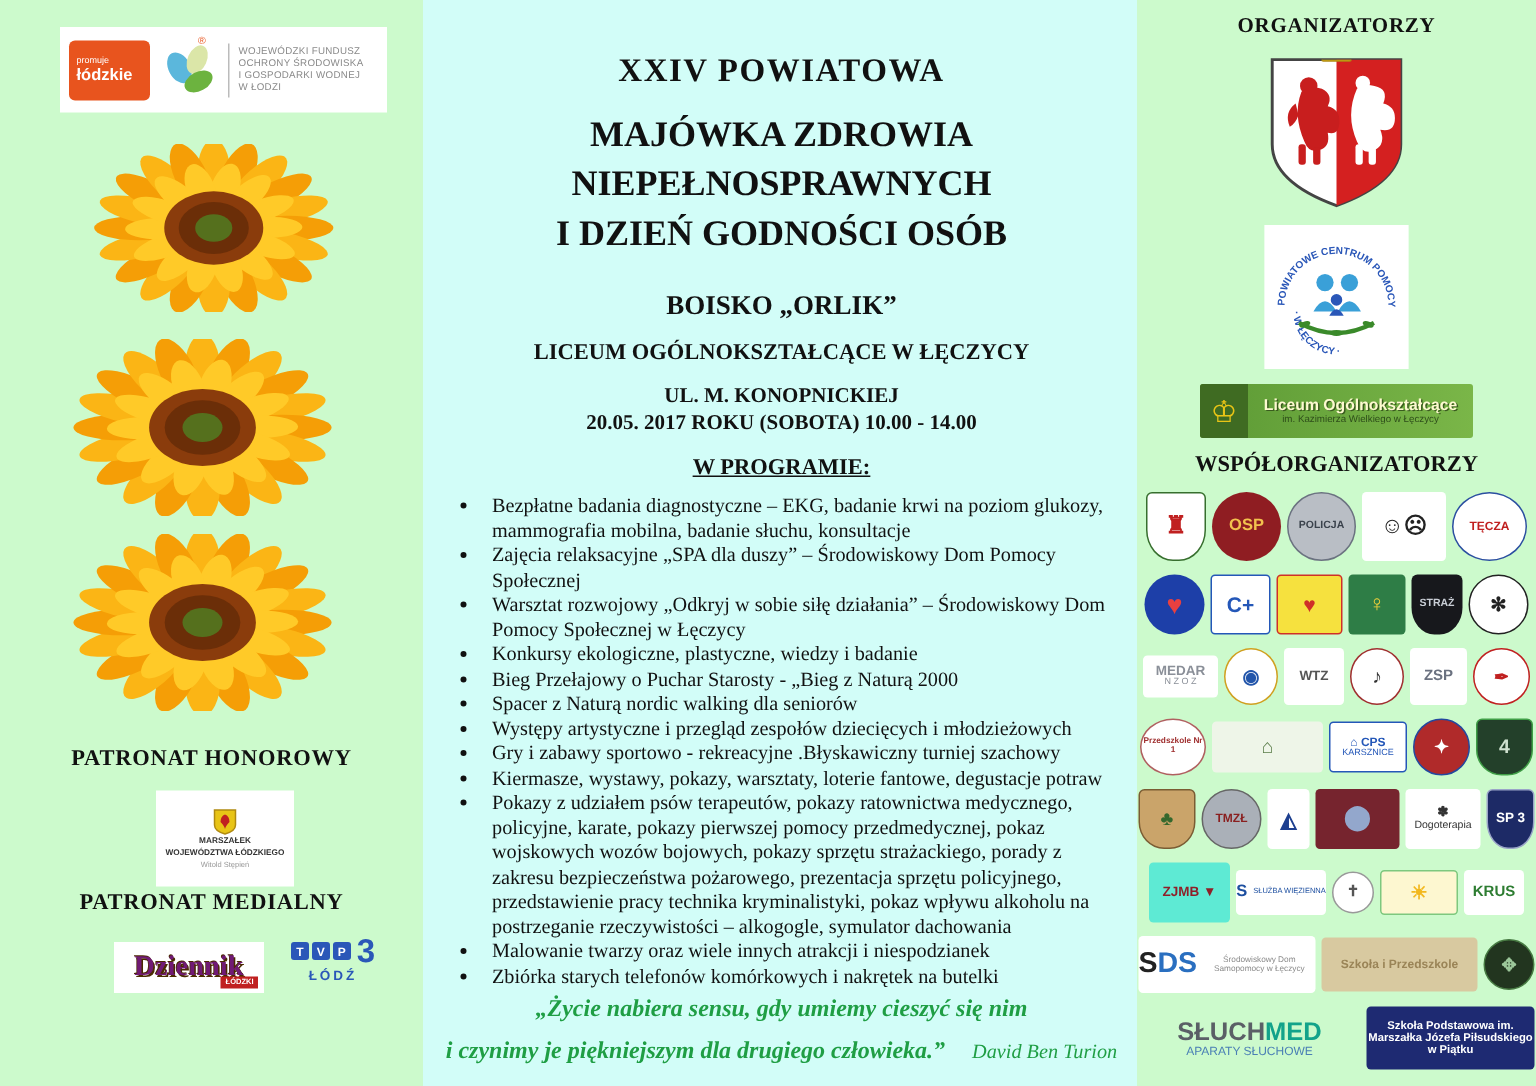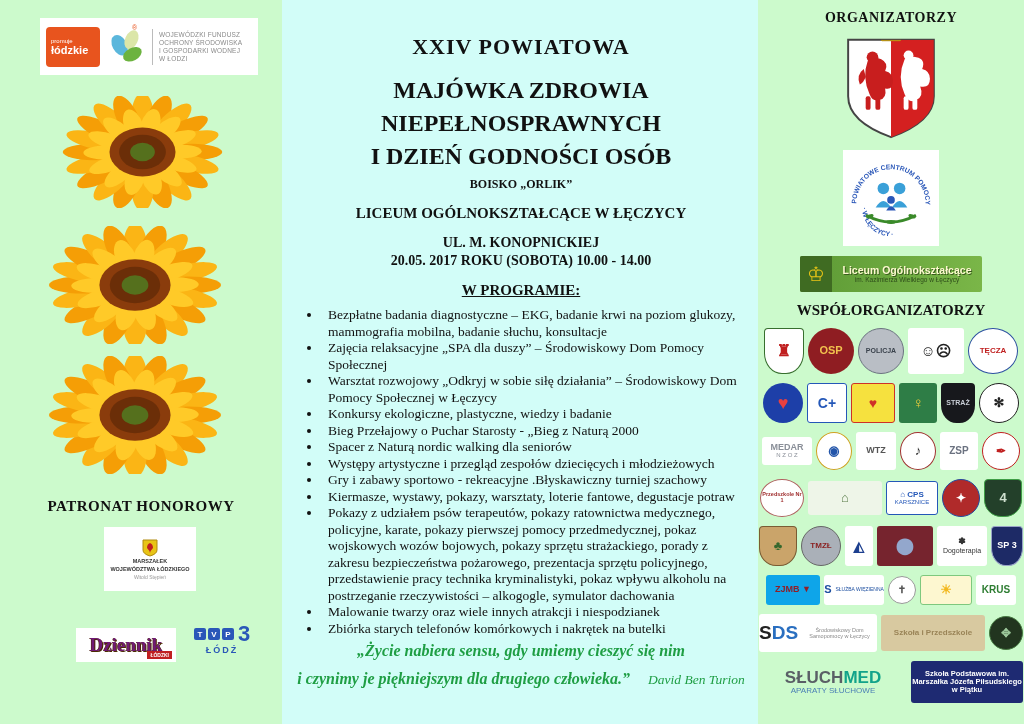--- a/index.html
+++ b/index.html
@@ -41,21 +41,21 @@
   .tvp .boxes{display:flex;align-items:center;justify-content:center;gap:2px;}
   .tvp .bx{width:12px;height:12px;background:#2a57b8;border-radius:2px;color:#fff;font-size:8px;font-weight:bold;
      display:flex;align-items:center;justify-content:center;}
   .tvp .three{font-size:22px;font-weight:bold;color:#2a57b8;line-height:20px;margin-left:2px;}
   .tvp .sub{font-size:9px;font-weight:bold;color:#2a57b8;letter-spacing:2px;margin-top:1px;}
 
   
   .col-center{box-sizing:border-box;padding:30px 12px 0 14px;text-align:center;}
   .t1{font-size:22px;font-weight:bold;letter-spacing:1px;margin:4px 0 14px;}
   .t2{font-size:24px;font-weight:bold;line-height:33px;margin:0;}
-  .venue1{font-size:12px;font-weight:bold;margin-top:4px;}
+  .venue1{font-size:18px;font-weight:bold;margin-top:20px;}
   .venue2{font-size:15px;font-weight:bold;margin-top:13px;}
   .addr{font-size:14px;font-weight:bold;line-height:18px;margin-top:12px;}
   .prog-head{font-size:15px;font-weight:bold;text-decoration:underline;margin-top:12px;}
   #program-list{margin:8px 0 0;padding:0 0 0 26px;text-align:left;font-size:13.5px;line-height:16.5px;}
   #program-list li{padding-left:6px;margin:0;}
   .quote{color:#1f9e44;font-style:italic;font-weight:bold;font-size:16px;line-height:28px;}
   .quote .author{font-weight:normal;font-size:13.5px;margin-left:18px;}
 
   
   .col-right{box-sizing:border-box;padding-top:8px;text-align:center;font-family:"Liberation Serif",serif;}
@@ -234,20 +234,21 @@
     <div class="marszalek">
       <svg width="16" height="18" viewBox="0 0 16 18">
         <path d="M1,1 h14 v10 q0,4 -7,6 q-7,-2 -7,-6 z" fill="#e8c416" stroke="#b08a10"></path>
         <path d="M8,4 q-3,1 -3,5 q3,3 3,5 q0,-2 3,-5 q0,-4 -3,-5z" fill="#c02020"></path>
       </svg>
       <div class="m1">MARSZAŁEK</div>
       <div class="m1">WOJEWÓDZTWA ŁÓDZKIEGO</div>
       <div class="m3">Witold Stępień</div>
     </div>
 
+    <h3 class="heading pm">PATRONAT MEDIALNY</h3>
 
     <div class="dziennik">
       <span class="dz">Dziennik</span>
       <span class="chip">ŁÓDZKI</span>
     </div>
 
     <div class="tvp">
       <div class="boxes">
         <span class="bx">T</span>
         <span class="bx">V</span>
@@ -462,21 +463,21 @@
           </div>
           <div class="tile sq" style="width: 50px; height: 40px; background: rgb(255, 255, 255);">
             <div class="t1x" style="font-size: 9px; color: rgb(51, 51, 51);"><span>✽</span></div>
             <div class="tsub" style="font-size: 7px; color: rgb(51, 51, 51);">Dogoterapia</div>
           </div>
           <div class="tile shield" style="width: 32px; height: 40px; background: rgb(29, 42, 102); border: 1.5px solid rgb(154, 164, 200);">
             <div class="t1x" style="font-size: 9px; color: rgb(255, 255, 255);"><span>SP 3</span></div>
           </div>
         </div>
         <div class="logo-row">
-          <div class="tile sq" style="width: 54px; height: 30px; background: #0ea5e9;">
+          <div class="tile sq" style="width: 54px; height: 40px; background: #5eead4;">
             <div class="t1x" style="font-size: 9px; color: rgb(143, 31, 40);"><span>ZJMB ▼</span></div>
           </div>
           <div class="tile sq rowlay" style="width: 60px; height: 30px; background: rgb(255, 255, 255);">
             <div class="t1x" style="font-size: 11px; color: rgb(29, 79, 160);"><span>S</span></div>
             <div class="tsub" style="font-size: 5px; color: rgb(29, 79, 160);">SŁUŻBA WIĘZIENNA</div>
           </div>
           <div class="tile circle" style="width: 28px; height: 28px; background: rgb(255, 255, 255); border: 1.5px solid rgb(153, 153, 153);">
             <div class="t1x" style="font-size: 10px; color: rgb(85, 85, 85);"><span>✝</span></div>
           </div>
           <div class="tile sq" style="width: 52px; height: 30px; background: rgb(253, 247, 208); border: 1.5px solid rgb(126, 200, 126);">

